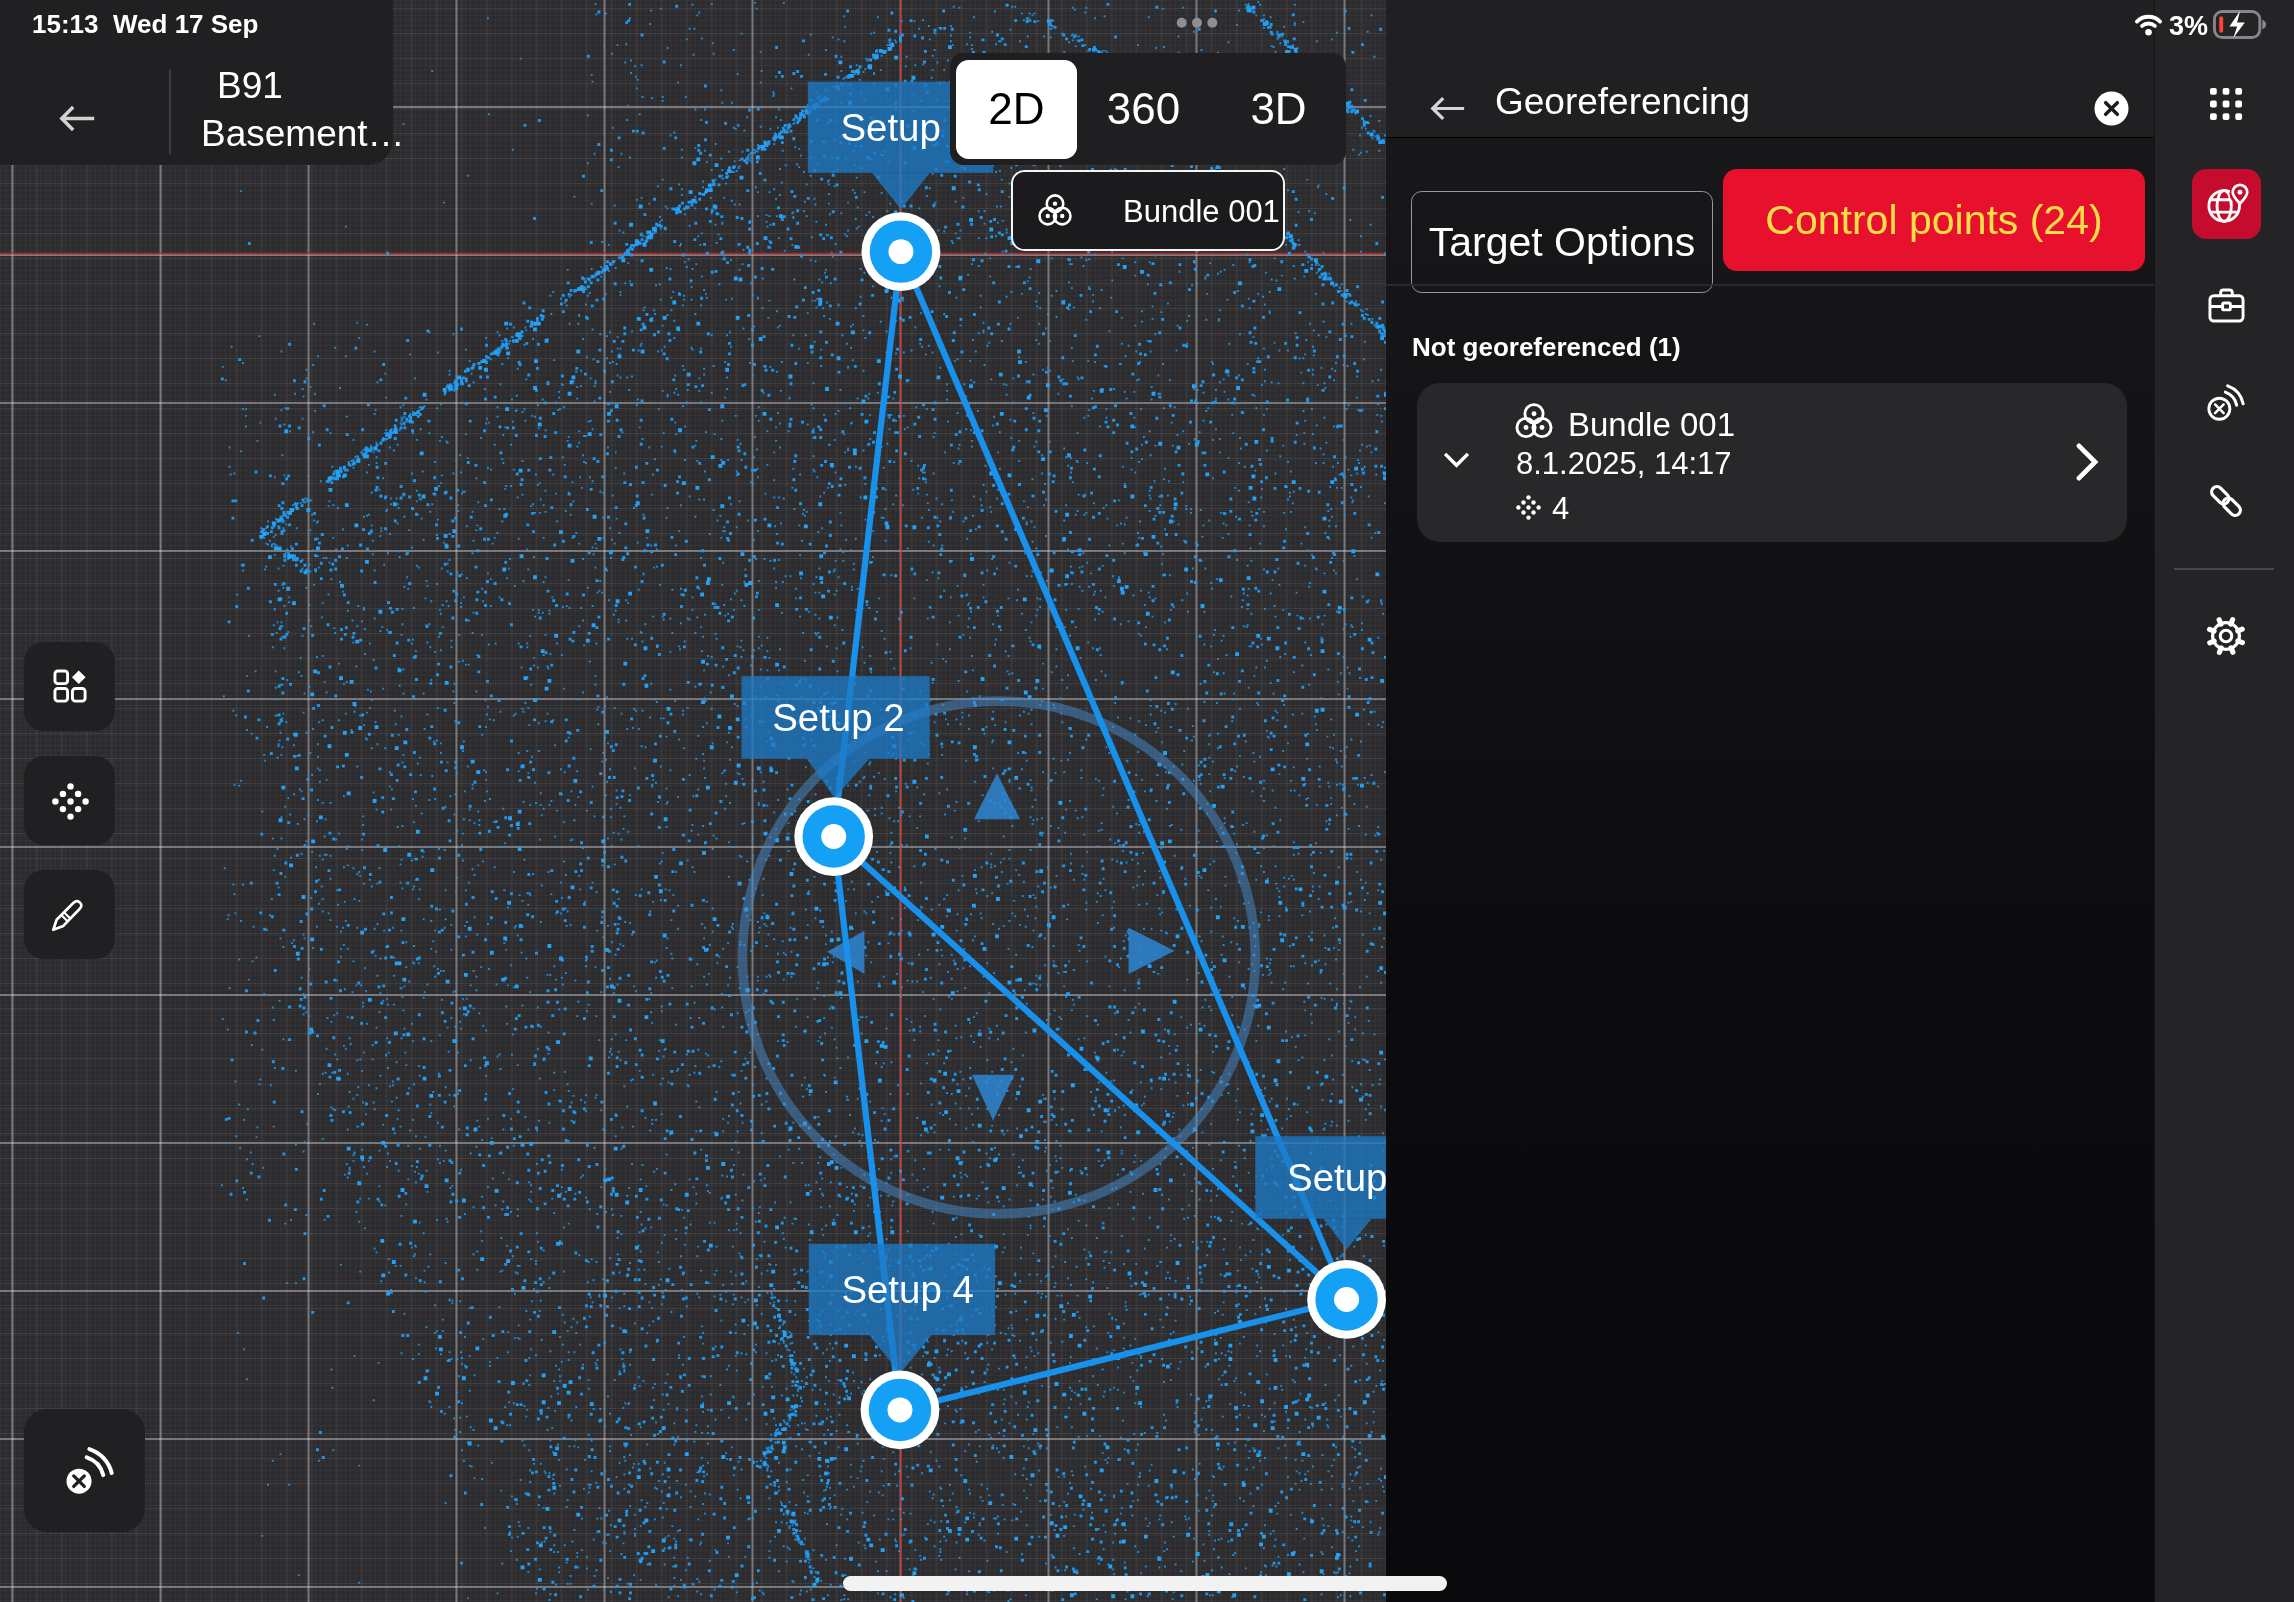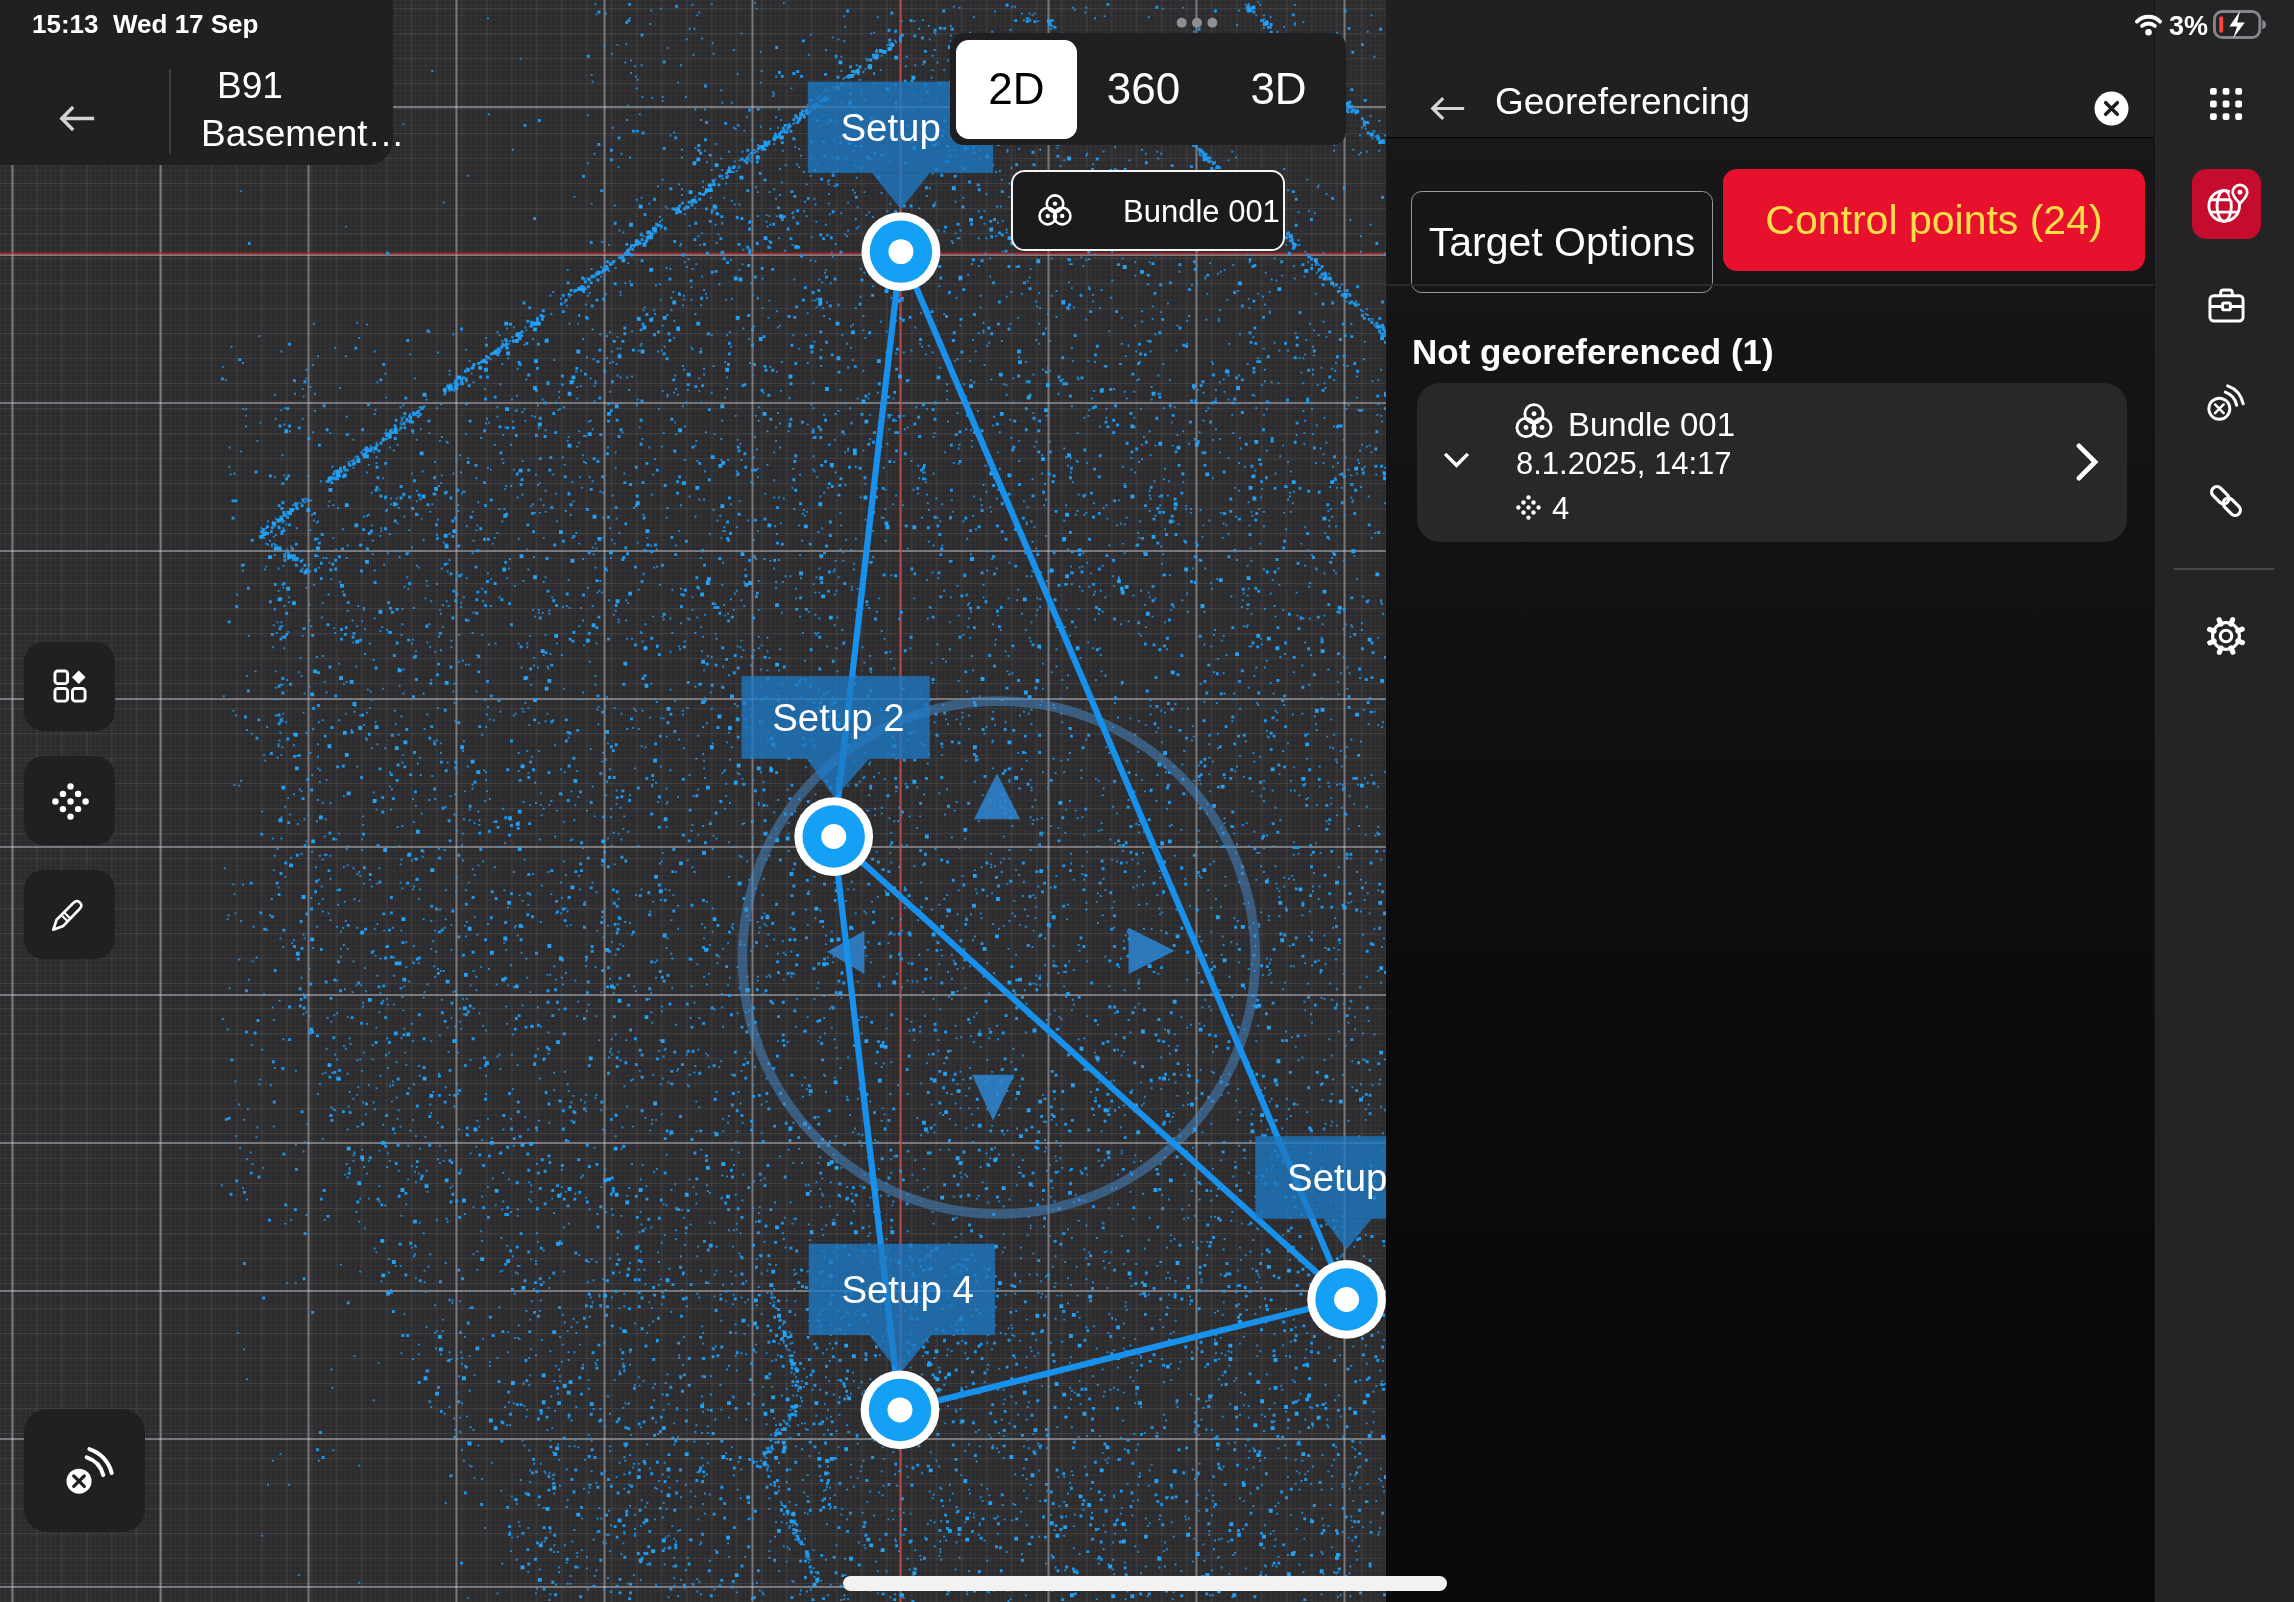--- a/index.html
+++ b/index.html
@@ -94,21 +94,21 @@
 </div>
 
 <svg class="abs" style="left:1174px; top:15.4px;" width="46" height="17.3" viewBox="0 0 48 18">
   <g fill="#8e8e93">
         <circle cx="8" cy="8" r="5.2"></circle>
         <circle cx="24" cy="8" r="5.2"></circle>
         <circle cx="40" cy="8" r="5.2"></circle>
       </g>
 </svg>
 
-<div class="fbox" style="left:950px; top:33px; width:396px; height:112px; border-radius:13.4px; background:#1f1f21;">
+<div class="fbox" style="left:950px; top:53px; width:396px; height:112px; border-radius:13.4px; background:#1f1f21;">
   <div class="abs" style="left:5.8px; top:6.7px; width:121px; height:99px; border-radius:12.5px; background:#fff;
        color:#000; font-size:44px; display:flex; align-items:center; justify-content:center;">2D</div>
   <div class="t" style="left:136px; top:0; width:115px; height:112px; font-size:44px; display:flex; align-items:center; justify-content:center;">360</div>
   <div class="t" style="left:271px; top:0; width:115px; height:112px; font-size:44px; display:flex; align-items:center; justify-content:center;">3D</div>
 </div>
 
 <div class="fbox" style="left:1011px; top:170px; width:274px; height:81px; border-radius:13.4px; background:#1b1b1d; border:2.9px solid #f4f4f4;">
   <svg class="abs" style="left:17.3px; top:10.6px;" width="50" height="54" viewBox="0 0 52 56">
         <g fill="none" stroke="#fff" stroke-width="2.7">
           <circle cx="26.0" cy="21.4" r="8.6"></circle>
@@ -174,21 +174,21 @@
   <div class="t" style="left:109px; top:81px; font-size:37px;">Georeferencing</div>
   <svg class="abs" style="left:708px; top:91px;" width="35" height="35" viewBox="0 0 36 36">
     <circle cx="18" cy="18" r="17.5" fill="#fff"></circle>
     <path d="M12 12l12 12M24 12 12 24" stroke="#1c1c1e" stroke-width="3.6" stroke-linecap="round"></path>
   </svg>
   <div class="abs" style="left:25px; top:169px; width:302px; height:102px; border:1.9px solid #98989d; border-radius:10.6px;
        color:#fff; font-size:41px; display:flex; align-items:center; justify-content:center;margin-top:22px;">Target Options</div>
   <div class="abs" style="left:337px; top:169px; width:422px; height:102px; background:#e8112d; border-radius:14px;
        color:#fde047; font-size:41px; display:flex; align-items:center; justify-content:center;">Control points (24)</div>
   <div class="abs" style="left:0; top:284px; width:100%; height:1.9px; background:#2a2a2c;"></div>
-  <div class="t" style="left:26px; top:332px; font-size:35px; font-weight:700;">Not georeferenced (1)</div>
+  <div class="t" style="left:26px; top:332px; font-size:26px; font-weight:700;">Not georeferenced (1)</div>
   <div class="abs" style="left:31px; top:383px; width:710px; height:159px; background:#28282a; border-radius:23px;">
     <svg class="abs" style="left:26px; top:68px;" width="27" height="19" viewBox="0 0 28 20">
       <path d="M2 3l12 12L26 3" fill="none" stroke="#fff" stroke-width="3.6"></path>
     </svg>
     <svg class="abs" style="left:98px; top:19px;" width="38" height="38" viewBox="0 0 40 40">
           <g fill="none" stroke="#fff" stroke-width="3.0">
             <circle cx="20.0" cy="12.4" r="9.6"></circle>
             <circle cx="11.6" cy="26.8" r="9.6"></circle>
             <circle cx="28.4" cy="26.8" r="9.6"></circle>
           </g>

